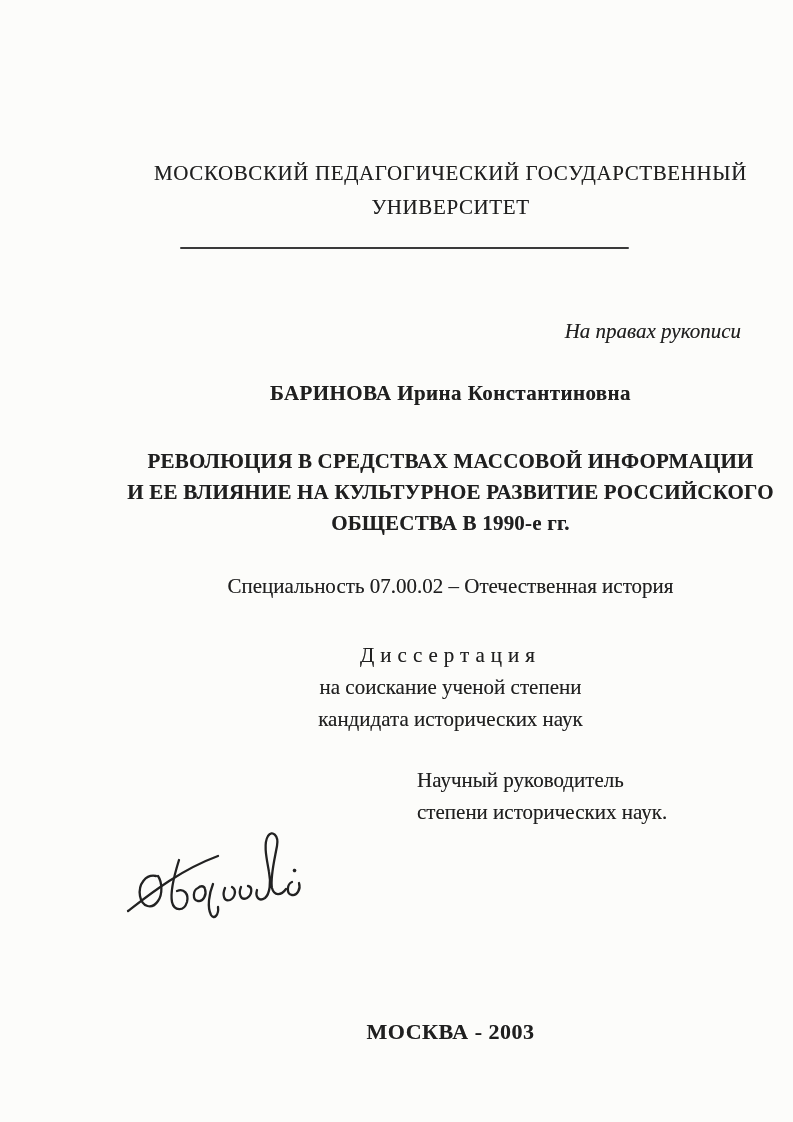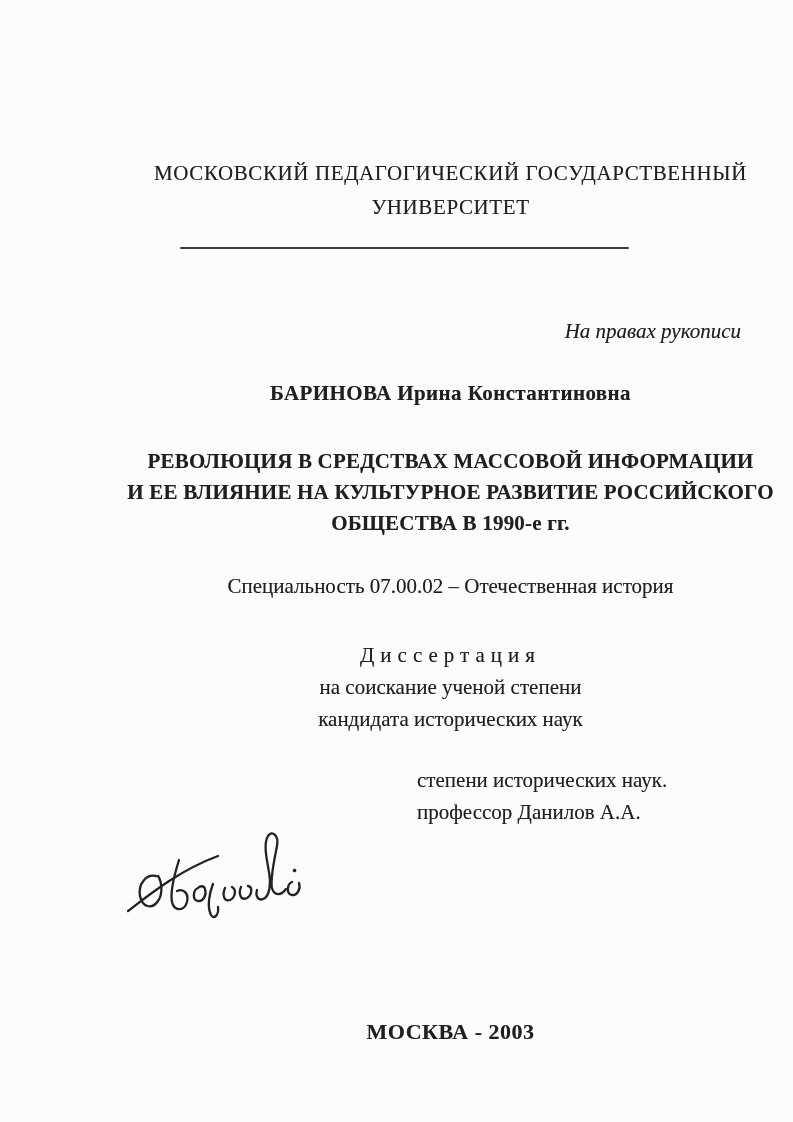--- a/index.html
+++ b/index.html
@@ -121,22 +121,22 @@
 
   <div class="specialty cline">Специальность 07.00.02 – Отечественная история</div>
 
   <div class="dissblock cline">
     <div class="disslabel">Диссертация</div>
     <div>на соискание ученой степени</div>
     <div>кандидата исторических наук</div>
   </div>
 
   <div class="supervisor">
+    <div>Научный руководитель</div>
     <div>степени исторических наук.</div>
-    <div>профессор Данилов А.А.</div>
   </div>
 
   <svg class="signature" viewBox="0 0 180 105" aria-hidden="true">
 
     <path d="M6,93 C28,76 58,52 96,38"></path>
 
     <path d="M34,58 C24,56 16,66 18,78 C20,89 30,92 36,83 C41,76 40,64 36,58"></path>
 
     <path d="M57,42 C52,58 48,74 50,84 C52,93 62,94 65,84 C67,76 62,70 55,73"></path>
 

